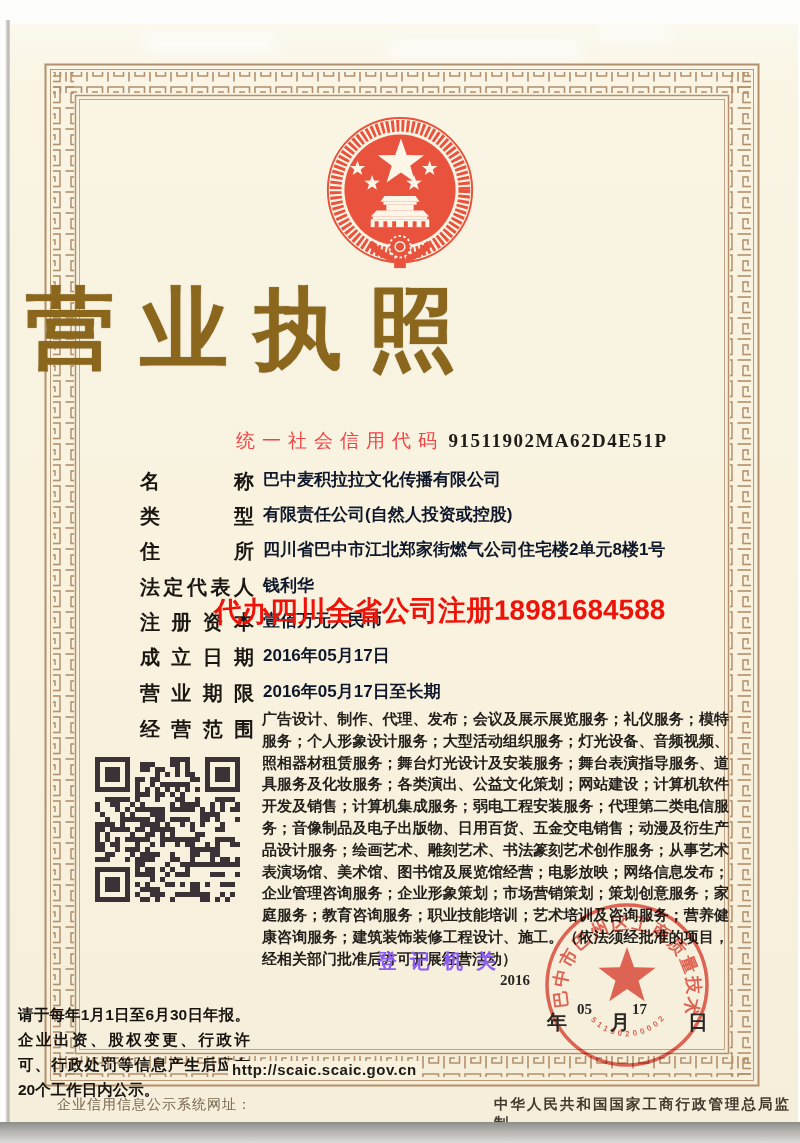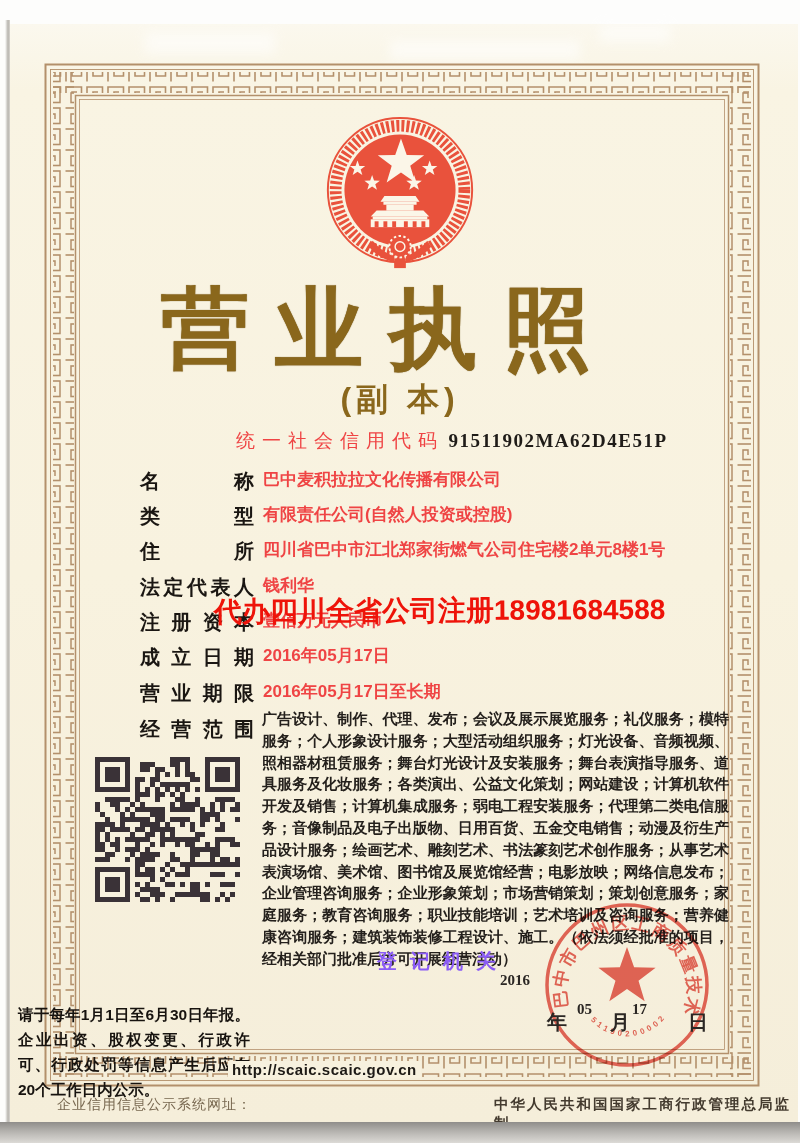--- a/index.html
+++ b/index.html
@@ -8,33 +8,33 @@
   .scan{position:relative;width:800px;height:1143px;}
   .paper{position:absolute;left:10px;top:24px;width:788px;height:1098px;z-index:0;
          background:linear-gradient(180deg,#fbf8ee 0%,#f9f4e3 6%,#f8f2df 50%,#f5eeda 100%);}
   .edge-left{position:absolute;left:5px;top:20px;width:5px;height:1104px;z-index:70;
          background:linear-gradient(90deg,#fdfdfc,#b7b4ae 60%,#d8d5cf);}
   .edge-bottom{position:absolute;left:0;top:1122px;width:800px;height:21px;z-index:70;
          background:linear-gradient(180deg,#8f8d8a 0%,#b5b3af 45%,#dcdad6 100%);}
   .smudge{position:absolute;background:#ffffff;filter:blur(6px);opacity:.55;z-index:1;}
   svg.frame{position:absolute;left:0;top:0;z-index:2;}
   .emblem{position:absolute;left:322px;top:116px;z-index:3;}
-  .title{position:absolute;left:0;top:270px;width:752px;text-align:center;z-index:10;
+  .title{position:absolute;left:0;top:270px;width:752px;text-align:left;z-index:10;
          font-weight:900;font-size:88px;letter-spacing:26px;padding-left:26px;box-sizing:border-box;
          color:#8a671c;text-shadow:0 0 1px #6e5217;}
   .subtitle{position:absolute;left:0;top:378px;width:800px;text-align:center;z-index:10;
          font-weight:700;font-size:32px;letter-spacing:5px;color:#8a671c;}
   .credit-line{position:absolute;left:236px;top:428px;z-index:10;white-space:nowrap;}
   .credit-label{font-weight:400;font-size:19px;letter-spacing:7px;color:#ef4444;}
   .credit-code{font-family:"Liberation Serif","DejaVu Serif",serif;font-size:19px;
          letter-spacing:1.5px;color:#1f1c18;font-weight:600;margin-top:44px;}
   .row{position:absolute;z-index:10;}
   .row .lab{position:absolute;left:140px;width:114px;font-weight:700;font-size:20px;color:#1a1612;
          text-align:justify;text-align-last:justify;}
-  .row .val{position:absolute;left:263px;width:472px;font-weight:700;font-size:17px;color:#ef4444;
+  .row .val{position:absolute;left:263px;width:472px;font-weight:700;font-size:17px;color:#0f172a;
          white-space:nowrap;}
   .scope-val{position:absolute;left:262px;top:708px;width:467px;z-index:10;
          font-weight:700;font-size:15px;line-height:21.8px;color:#24201c;
          text-align:justify;}
   .qr{position:absolute;left:95px;top:757px;z-index:5;}
   .registry{position:absolute;left:377px;top:948px;z-index:10;font-weight:700;font-size:20px;
          letter-spacing:13px;color:#8b5cf6;white-space:nowrap;}
   .dt{position:absolute;z-index:30;color:#2b2724;}
   .dt.num{font-family:"Liberation Serif","DejaVu Serif",serif;font-size:15px;font-weight:600;}
   .dt.cjk{font-size:20px;font-weight:600;}
@@ -113,21 +113,20 @@
 
     <circle cx="80" cy="134" r="11" fill="#e9523c"></circle>
     <circle cx="80" cy="134" r="11" fill="none" stroke="#fbf6e8" stroke-width="2" stroke-dasharray="2.5 2.5"></circle>
     <circle cx="80" cy="134" r="5" fill="none" stroke="#fbf6e8" stroke-width="1.5"></circle>
     <path d="M52 128 Q62 140 74 144 L74 150 Q58 146 48 134 Z" fill="#e9523c"></path>
     <path d="M108 128 Q98 140 86 144 L86 150 Q102 146 112 134 Z" fill="#e9523c"></path>
     <rect x="74" y="146" width="12" height="10" fill="#e9523c"></rect>
   </svg>
 
   <div class="title">营业执照</div>
-  <div class="subtitle">(副  本)</div>
 
   <div class="credit-line">
     <span class="credit-label">统一社会信用代码</span>
     <span class="credit-code">91511902MA62D4E51P</span>
   </div>
 
   <div class="row" style="top:468px">
     <div class="lab">名称</div>
     <div class="val">巴中麦积拉拉文化传播有限公司</div>
   </div>

